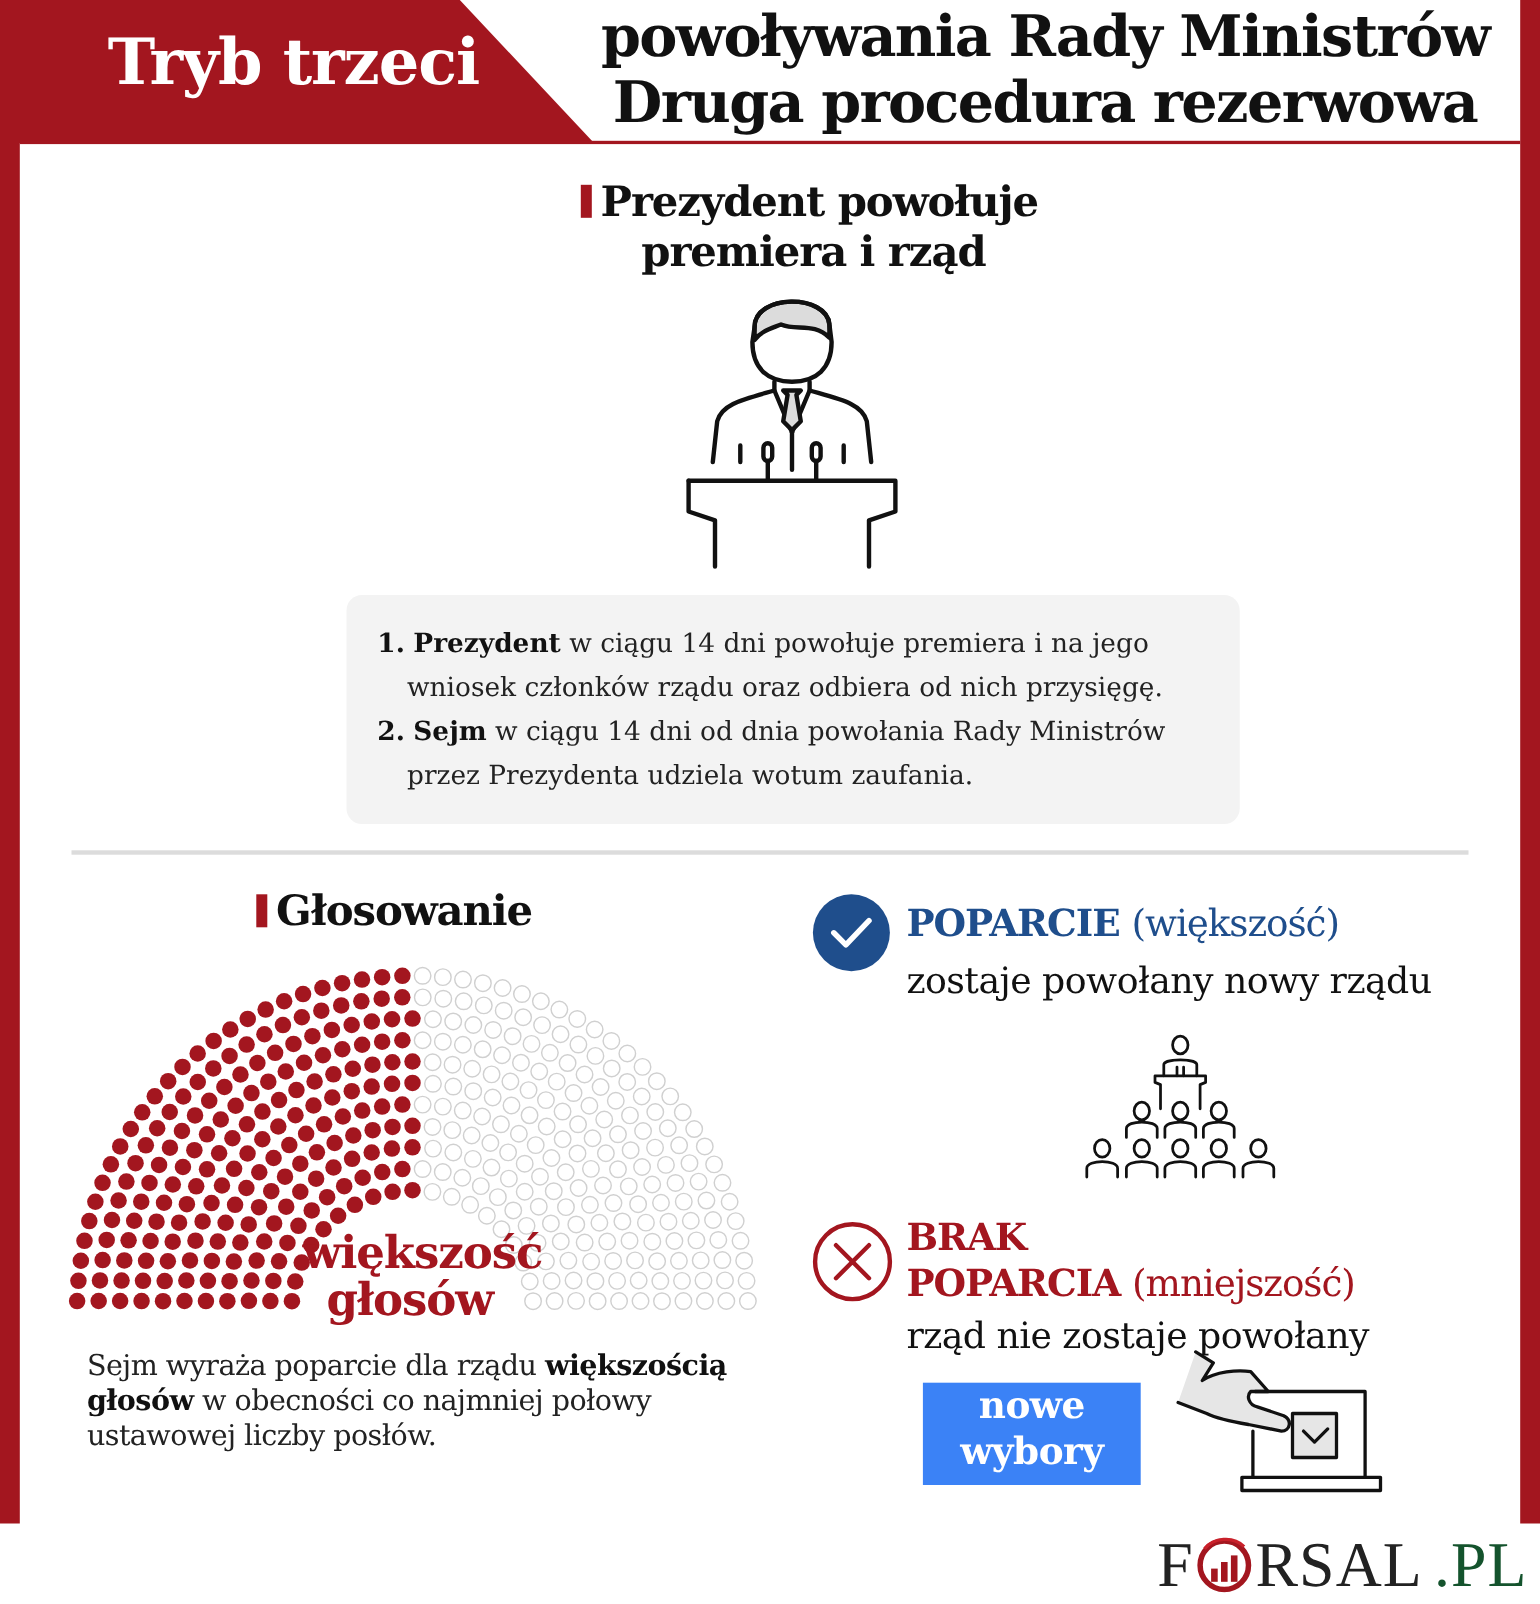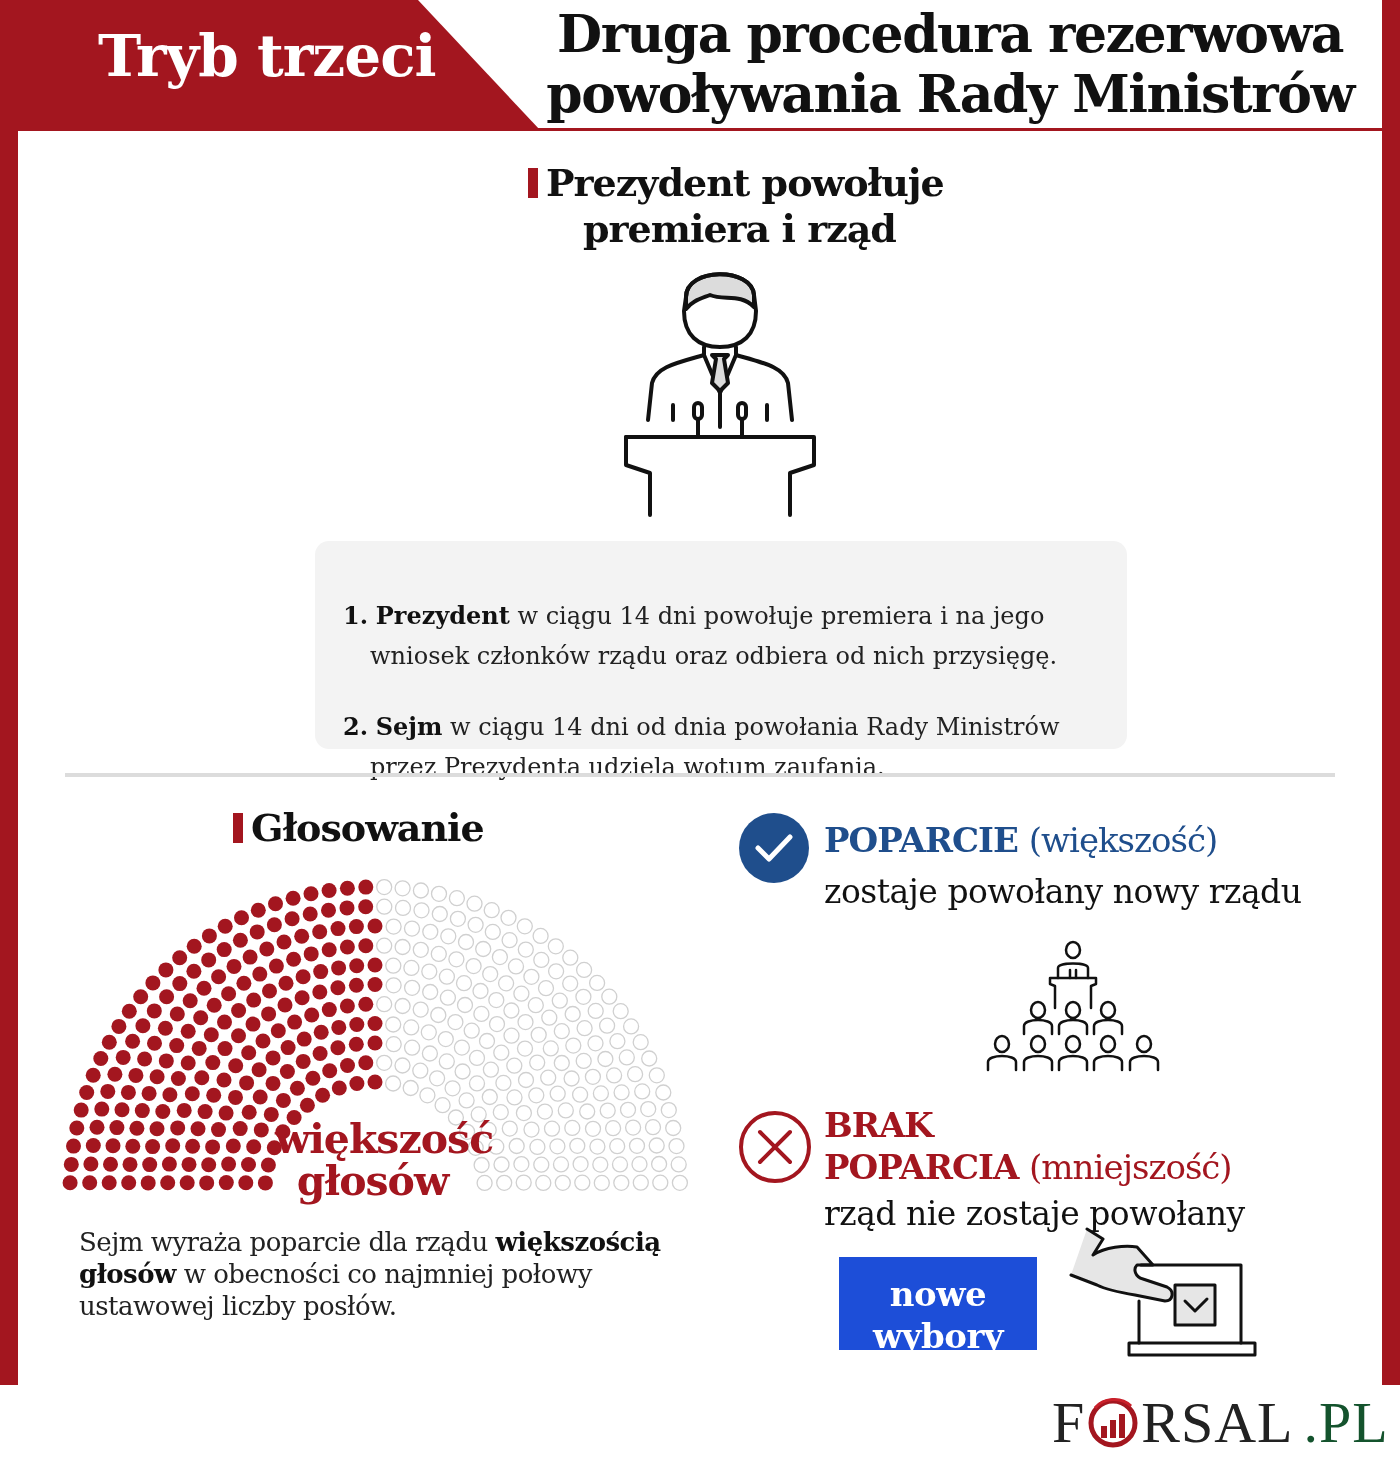--- a/index.html
+++ b/index.html
@@ -15,21 +15,21 @@
   .main-title { position: absolute; left: 540px; width: 820px; top: 4px; text-align: center; font-size: 52px; font-weight: bold; line-height: 60px; letter-spacing: -1.5px; color: #111; }
 
   .section-marker { display: inline-block; width: 10px; height: 30px; background: #a3161f; margin-right: 8px; vertical-align: -2px; }
 
   .pres-title { position: absolute; left: 528px; top: 160px; width: 440px; font-size: 38px; font-weight: bold; line-height: 46px; letter-spacing: -1px; }
   .pres-title .l2 { display: block; padding-left: 55px; }
 
   .speaker-icon { position: absolute; left: 620px; top: 255px; width: 200px; height: 265px; }
 
   .info-box { position: absolute; left: 315px; top: 541px; width: 812px; height: 208px; background: #f3f3f3; border-radius: 14px; padding: 24px 20px 0 28px; font-size: 24px; line-height: 40px; color: #222; }
-  .info-box .item { padding-left: 27px; text-indent: -27px; margin-top: 31px; }
+  .info-box .item { padding-left: 27px; text-indent: -27px; }
   .info-box b { color: #111; }
 
   .divider { position: absolute; left: 65px; top: 773px; width: 1270px; height: 4px; background: #dcdcdc; }
 
   .vote-title { position: absolute; left: 233px; top: 805px; font-size: 38px; font-weight: bold; letter-spacing: -1px; }
 
   .hemicycle { position: absolute; left: 60px; top: 870px; width: 630px; height: 340px; }
   .majority-label { position: absolute; left: 275px; top: 1118px; width: 195px; text-align: center; font-size: 41px; font-weight: bold; color: #a3161f; line-height: 42px; letter-spacing: -1px; }
 
   .vote-desc { position: absolute; left: 79px; top: 1226px; width: 600px; font-size: 26px; line-height: 32px; color: #222; letter-spacing: -0.5px; }
@@ -40,40 +40,40 @@
   .support-title .paren { font-weight: normal; }
   .support-desc { position: absolute; left: 824px; top: 872px; font-size: 33px; color: #111; letter-spacing: -0.5px; }
 
   .cabinet-icon { position: absolute; left: 982px; top: 938px; width: 182px; height: 138px; }
 
   .x-icon { position: absolute; left: 738px; top: 1110px; width: 74px; height: 74px; }
   .nosupport-title { position: absolute; left: 824px; top: 1104px; font-size: 34px; font-weight: bold; color: #a3161f; line-height: 42px; letter-spacing: -1px; }
   .nosupport-title .paren { font-weight: normal; }
   .nosupport-desc { position: absolute; left: 824px; top: 1194px; font-size: 33px; color: #111; letter-spacing: -0.5px; }
 
-  .elections-badge { position: absolute; left: 839px; top: 1257px; width: 198px; height: 93px; background: #1d4ed8; color: #fff; font-weight: bold; font-size: 34px; line-height: 42px; text-align: center; padding-top: 16px; letter-spacing: -0.5px; }
+  .elections-badge { position: absolute; left: 839px; top: 1257px; width: 198px; height: 93px; background: #3b82f6; color: #fff; font-weight: bold; font-size: 34px; line-height: 42px; text-align: center; padding-top: 0; letter-spacing: -0.5px; }
 
   .ballot-icon { position: absolute; left: 1065px; top: 1225px; width: 200px; height: 135px; }
 
   .logo { position: absolute; left: 1052px; top: 1390px; height: 64px; display: flex; align-items: center; font-family: "Liberation Serif", serif; font-size: 58px; color: #222; letter-spacing: 1px; }
   .logo .o-mark { width: 52px; height: 52px; margin: 0 2px; }
   .logo .pl { color: #14532d; margin-left: 10px; }
 </style>
 </head>
 <body>
 
 <div class="frame-left"></div>
 <div class="frame-right"></div>
 <div class="header-red"></div>
 <div class="header-line"></div>
 
 <div class="mode-title">Tryb trzeci</div>
 <div class="main-title">
+  <div>powoływania Rady Ministrów</div>
   <div>Druga procedura rezerwowa</div>
-  <div>powoływania Rady Ministrów</div>
 </div>
 
 <div class="pres-title">
   <span class="section-marker"></span><span>Prezydent powołuje</span>
   <span class="l2">premiera i rząd</span>
 </div>
 
 <svg class="speaker-icon" viewBox="0 0 200 265" fill="none" stroke="#111" stroke-width="4" stroke-linecap="round" stroke-linejoin="round">
   <path d="M66 42 C66 12 132 12 134 40 L134 52 C120 38 104 46 90 40 C80 44 72 46 66 54 Z" fill="#dcdcdc"></path>
   <path d="M66 42 C66 12 132 12 134 40 L136 56 C136 80 122 92 100 92 C78 92 64 80 64 56 Z"></path>

